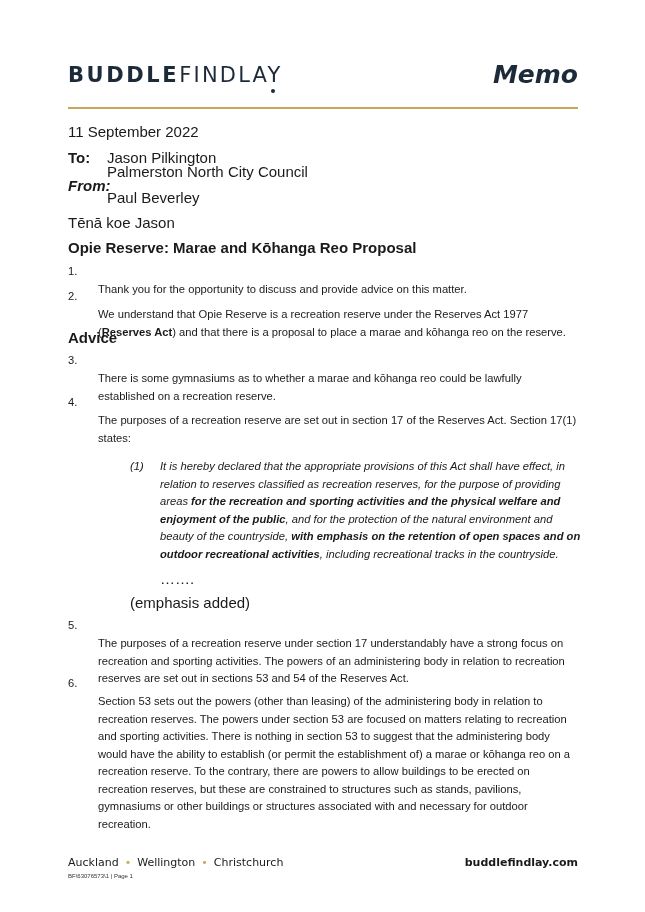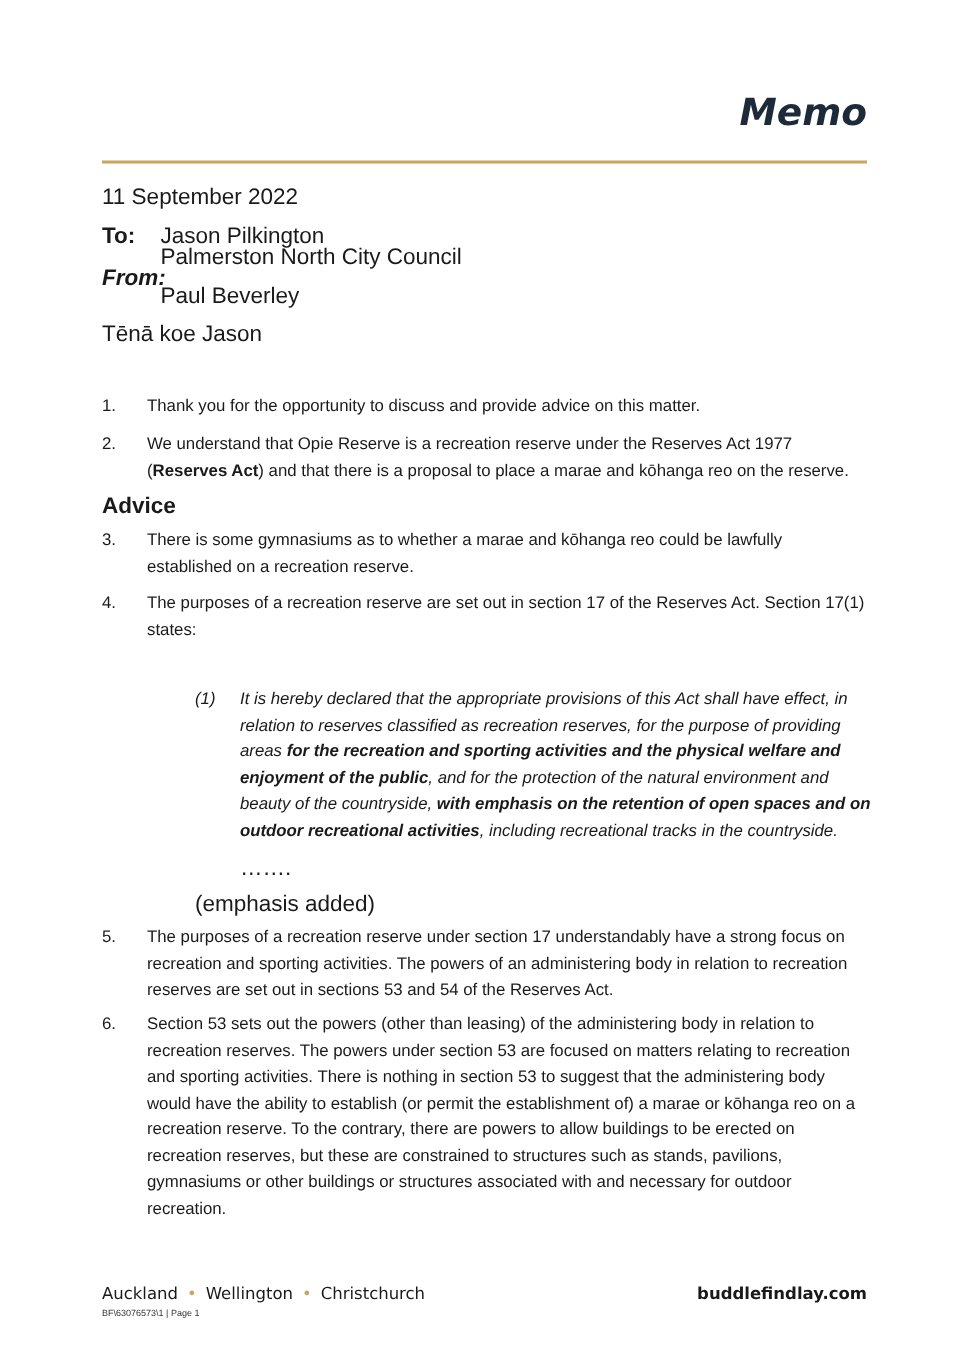--- a/index.html
+++ b/index.html
@@ -82,20 +82,21 @@
       font-size: 11.2px;
       line-height: 17.5px;
     }
     .para .num {
       position: absolute;
       left: 0;
       top: 0;
     }
     .para .body {
       margin-left: 30px;
+      margin-top: 18px;
     }
     .quote {
       position: absolute;
       left: 130px;
       width: 452px;
       font-size: 11.2px;
       line-height: 17.5px;
       font-style: italic;
     }
     .quote .qnum {
@@ -137,34 +138,39 @@
       font-size: 11px;
       font-weight: bold;
       color: #1a1a1a;
     }
   </style>
 </head>
 <body>
 
 <div class="page">
 
+  <div class="logo">
+    <span class="bold">BUDDLE</span><span class="light">FINDLAY</span>
+    <span class="dot"></span>
+  </div>
   <div class="memo-title">Memo</div>
   <div class="gold-rule"></div>
 
   <div class="text" style="left:68px; top:123px;">11 September 2022</div>
 
   <div class="text b" style="left:68px; top:149px;">To:</div>
   <div class="text" style="left:107px; top:149px;">Jason Pilkington</div>
   <div class="text" style="left:107px; top:163px;">Palmerston North City Council</div>
 
   <div class="text b" style="left:68px; top:177px;font-style:italic;">From:</div>
   <div class="text" style="left:107px; top:189px;">Paul Beverley</div>
 
   <div class="text" style="left:68px; top:214px;">Tēnā koe Jason</div>
 
+  <div class="text b" style="left:68px; top:239px;">Opie Reserve: Marae and Kōhanga Reo Proposal</div>
 
   <div class="para" style="top:263px;">
     <span class="num">1.</span>
     <div class="body">Thank you for the opportunity to discuss and provide advice on this matter.</div>
   </div>
 
   <div class="para" style="top:288px;">
     <span class="num">2.</span>
     <div class="body"><span>We understand that Opie Reserve is a recreation reserve under the Reserves Act 1977 (</span><span class="b">Reserves Act</span><span>) and that there is a proposal to place a marae and kōhanga reo on the reserve.</span></div>
   </div>

